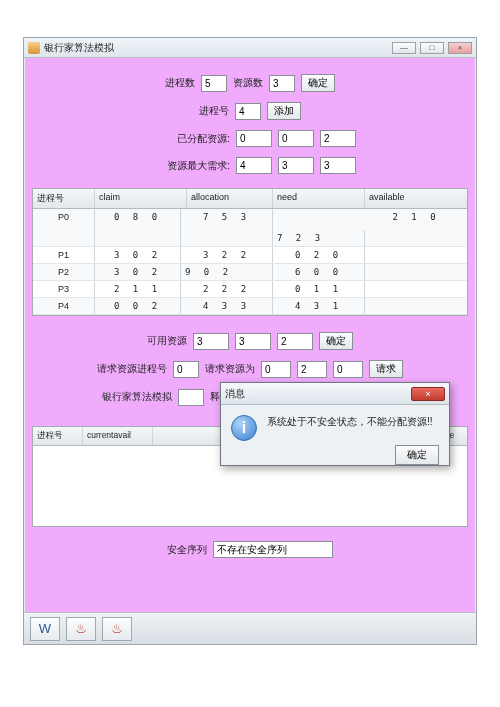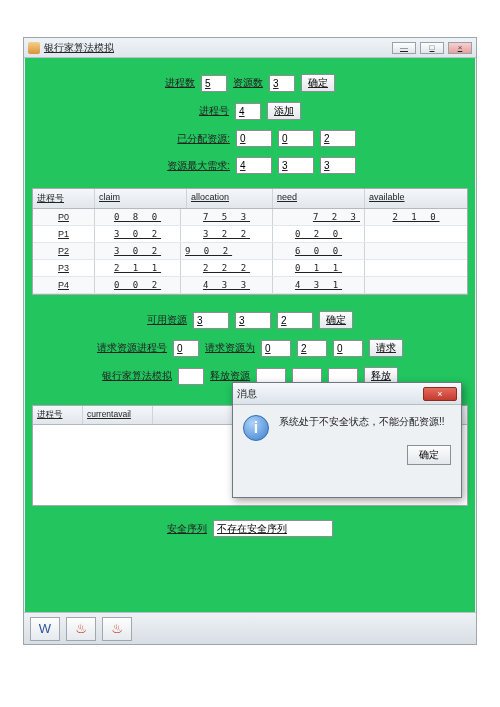--- a/index.html
+++ b/index.html
@@ -9,24 +9,23 @@
     font-family: "Microsoft YaHei", Tahoma, sans-serif;
     font-size: 10px;
     position: relative;
     overflow: hidden;
     color: #222;
   }
   .window {
     position: absolute;
     left: 23px; top: 37px;
     width: 454px; height: 608px;
-    background: #22c55e;
+    background: #f0abfc;
     border: 1px solid #9fa6ab;
     box-shadow: 0 0 0 1px #e8ecef inset;
-    text-decoration: underline;
   }
   .titlebar {
     height: 20px;
     background: linear-gradient(#eef3f7,#dfe6ec);
     border-bottom: 1px solid #b9c0c6;
     display: flex; align-items: center;
     padding: 0 4px;
     gap: 4px;
     font-size: 10px;
   }
@@ -89,22 +88,22 @@
     width: 30px; height: 24px; border: 1px solid #a0a7ad;
     background: linear-gradient(#fdfdfd,#e6eaee);
     display: flex; align-items: center; justify-content: center;
     font-size: 13px; color: #2b579a;
   }
   .taskicon.java { color: #c0392b; }
 
   
   .modal {
     position: absolute;
-    left: 232px; top: 382px;
-    width: 230px; height: 116px;
+    left: 220px; top: 382px;
+    width: 230px; height: 84px;
     background: #eef1f4;
     border: 1px solid #6f7880;
     box-shadow: 2px 3px 8px rgba(0,0,0,0.35);
   }
   .modal .mtitle {
     height: 22px;
     background: linear-gradient(#f6f9fc,#dbe3ea);
     border-bottom: 1px solid #b4bbc1;
     display:flex; align-items:center; padding:0 4px; gap:6px;
     font-size: 10px;
@@ -177,21 +176,21 @@
         <div class="cell c2">claim</div>
         <div class="cell c1">allocation</div>
         <div class="cell c3">need</div>
         <div class="cell c4">available</div>
       </div>
       <div id="t1body">
           <div class="trow">
             <div class="cell c0" style="text-align: center;">P0</div>
             <div class="cell c1 vals" style="text-align: center;">0 8 0</div>
             <div class="cell c2 vals" style="text-align: center;">7 5 3</div>
-            <div class="cell c3 vals" style="text-align: right;">7 2 3</div>
+            <div class="cell c3 vals" style="text-align: left; margin-top: 21px;">7 2 3</div>
             <div class="cell c4 vals" style="text-align: center;">2 1 0</div>
           </div>
           <div class="trow">
             <div class="cell c0" style="text-align: center;">P1</div>
             <div class="cell c1 vals" style="text-align: center;">3 0 2</div>
             <div class="cell c2 vals" style="text-align: center;">3 2 2</div>
             <div class="cell c3 vals" style="text-align: center;">0 2 0</div>
             <div class="cell c4 vals" style="text-align: center;"></div>
           </div>
           <div class="trow">

